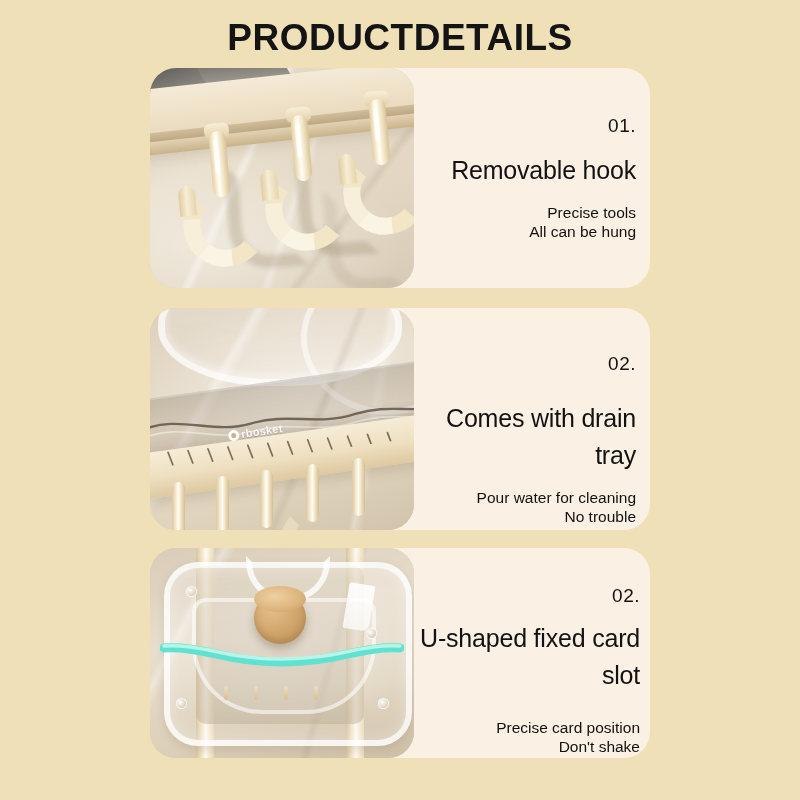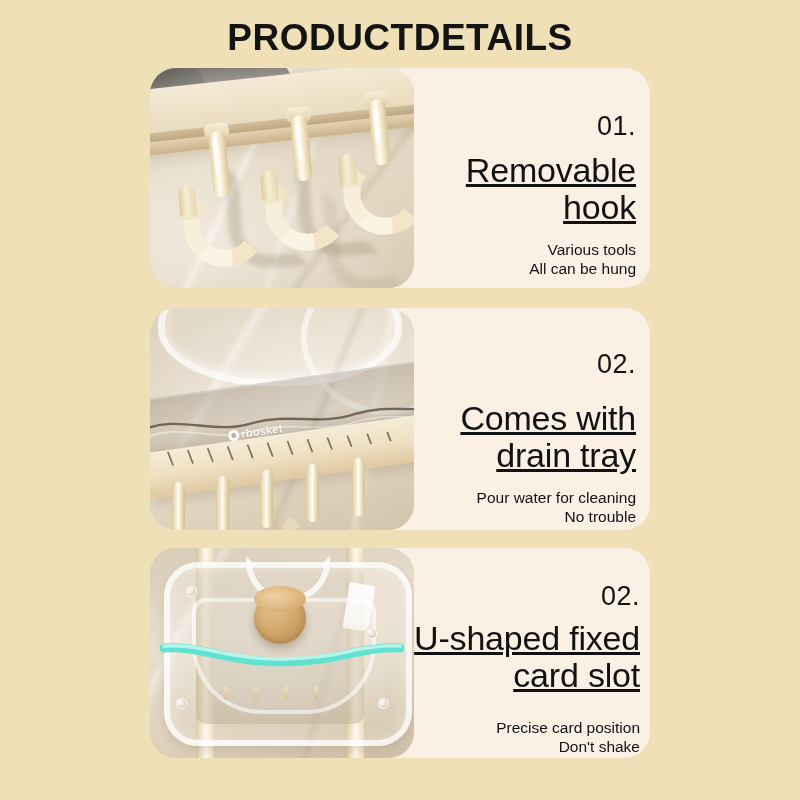--- a/index.html
+++ b/index.html
@@ -63,32 +63,31 @@
   .card-text {
     position: absolute;
     top: 0;
     right: 14px;
     width: 214px;
     height: 100%;
     text-align: right;
     color: #121212;
   }
   .num {
-    font-size: 27px;
+    font-size: 19px;
     line-height: 32px;
     font-weight: normal;
     letter-spacing: 0.5px;
   }
   .headline {
-    font-size: 34px;
+    font-size: 25px;
     line-height: 37px;
     font-weight: normal;
     letter-spacing: -0.2px;
     white-space: normal;
-    text-decoration: underline;
   }
   .sub {
     font-size: 15.5px;
     line-height: 19px;
     font-weight: normal;
   }
 
   
   #card-1 { top: 68px; height: 220px; }
   #card-1 .card-text { padding-top: 42px; }
@@ -446,21 +445,21 @@
           <div class="curve"></div>
           <div class="tip"></div>
         </div>
       </div>
     </div>
 
     <div class="card-text">
       <div class="num">01.</div>
       <div class="headline">Removable hook</div>
       <div class="sub-wrap">
-        <div class="sub">Various tools</div>
+        <div class="sub">Precise tools</div>
         <div class="sub">All can be hung</div>
       </div>
     </div>
   </div>
 
   <div class="card" id="card-2">
     <div class="card-panel"></div>
 
     <div class="card-photo">
       <div class="ph">

